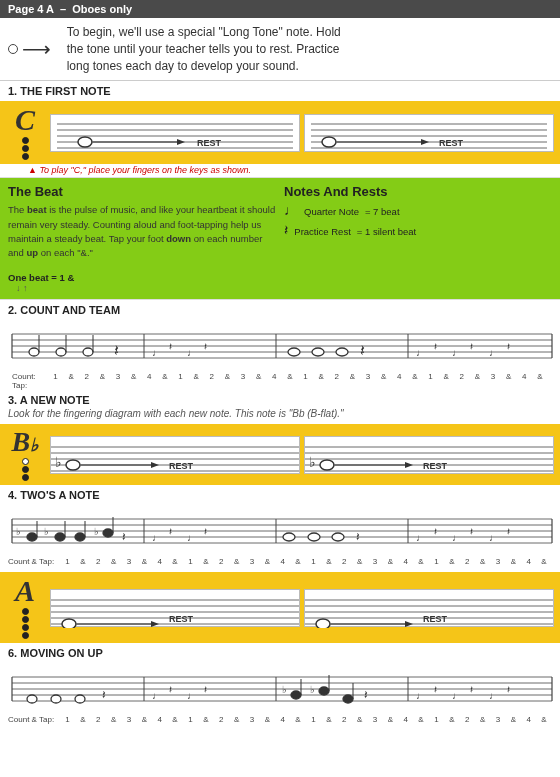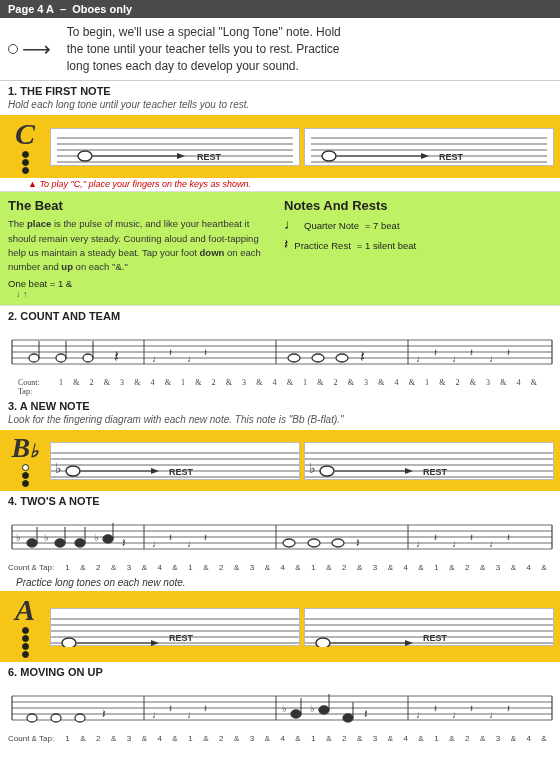--- a/index.html
+++ b/index.html
@@ -101,21 +101,21 @@
       border: 1px solid #222;
     }
 
     
     .info-columns {
       display: flex;
       gap: 8px;
       padding: 6px 8px;
       border-top: 1px solid #ddd;
       border-bottom: 1px solid #ddd;
-      background: #bef264;
+      background: #84cc16;
     }
     .info-col {
       flex: 1;
     }
     .info-col-title {
       font-size: 13px;
       font-weight: bold;
       color: #222;
       margin-bottom: 4px;
     }
@@ -185,21 +185,20 @@
     <span style="font-size:20px;color:#333;">⟶</span>
   </div>
   <div class="long-tone-desc">To begin, we'll use a special "Long Tone" note. Hold the tone until your teacher tells you to rest. Practice long tones each day to develop your sound.</div>
 </div>
 
 <div class="section">
   <div class="section-title">
     <span>1.</span>
     <span>THE FIRST NOTE</span>
   </div>
-  <div class="section-subtitle">Hold each long tone until your teacher tells you to rest.</div>
 </div>
 
 <div class="yellow-staff-row">
   <div class="yellow-left">
     <div class="big-note-letter" style="font-size:30px;">C</div>
     <div class="finger-diagram">
       <div class="fd-dot"></div>
       <div class="fd-dot"></div>
       <div class="fd-dot"></div>
     </div>
@@ -240,23 +239,23 @@
       </svg>
     </div>
   </div>
 </div>
 <div class="warning-text">▲ To play "C," place your fingers on the keys as shown.</div>
 
 <div class="info-columns">
   <div class="info-col">
     <div class="info-col-title">The Beat</div>
     <div class="info-col-text">
-      <span>The <b>place</b> is the pulse of music, and like your heartbeat it should remain very steady. Counting aloud and foot-tapping help us maintain a steady beat. Tap your foot <b>down</b> on each number and <b>up</b> on each "&amp;."</span>
-    </div>
-    <div style="margin-top:4px; font-size:9.5px; font-weight:normal;">One beat = 1 &amp;</div>
+      <span>The <b>beat</b> is the pulse of music, and like your heartbeat it should remain very steady. Counting aloud and foot-tapping help us maintain a steady beat. Tap your foot <b>down</b> on each number and <b>up</b> on each "&amp;."</span>
+    </div>
+    <div style="margin-top:12px; font-size:9.5px; font-weight:bold;">One beat = 1 &amp;</div>
     <div style="font-size:9px; padding-left:8px; color:#555;">↓ ↑</div>
   </div>
   <div class="info-col">
     <div class="info-col-title">Notes And Rests</div>
     <div class="note-def">
       <span class="note-symbol">♩</span>
       <span>Quarter Note</span>
       <span>= 7 beat</span>
     </div>
     <div class="note-def">
@@ -310,21 +309,21 @@
 
     <text x="412" y="34" font-size="10" fill="#333">♩</text>
     <text x="430" y="28" font-size="10" fill="#333">𝄽</text>
     <text x="448" y="34" font-size="10" fill="#333">♩</text>
     <text x="466" y="28" font-size="10" fill="#333">𝄽</text>
     <text x="485" y="34" font-size="10" fill="#333">♩</text>
     <text x="503" y="28" font-size="10" fill="#333">𝄽</text>
   </svg>
 </div>
 
-<div style="display:flex; font-size:8px; color:#444; padding: 0 18px; gap:0;font-family:Liberation Serif, serif;">
+<div style="display:flex; font-size:8px; color:#444; padding: 0 12px; gap:0;">
   <div style="min-width:36px;"><span>Count:</span><br><span>Tap:</span></div>
   <div style="flex:1; display:flex; justify-content:space-around;">
     <span>1</span>
       <span>&amp;</span>
       <span>2</span>
       <span>&amp;</span>
       <span>3</span>
       <span>&amp;</span>
       <span>4</span>
       <span>&amp;</span>
@@ -499,21 +498,20 @@
       <span>2</span>
       <span>&amp;</span>
       <span>3</span>
       <span>&amp;</span>
       <span>4</span>
       <span>&amp;</span>
   </div>
 </div>
 
 <div class="section">
-  <div class="heading-note">Practice long tones on each new note.</div>
 </div>
 
 <div class="yellow-staff-row">
   <div class="yellow-left">
     <div class="big-note-letter" style="font-size:30px;">A</div>
     <div class="finger-diagram">
       <div class="fd-dot"></div>
       <div class="fd-dot"></div>
       <div class="fd-dot"></div>
       <div class="fd-dot"></div>

